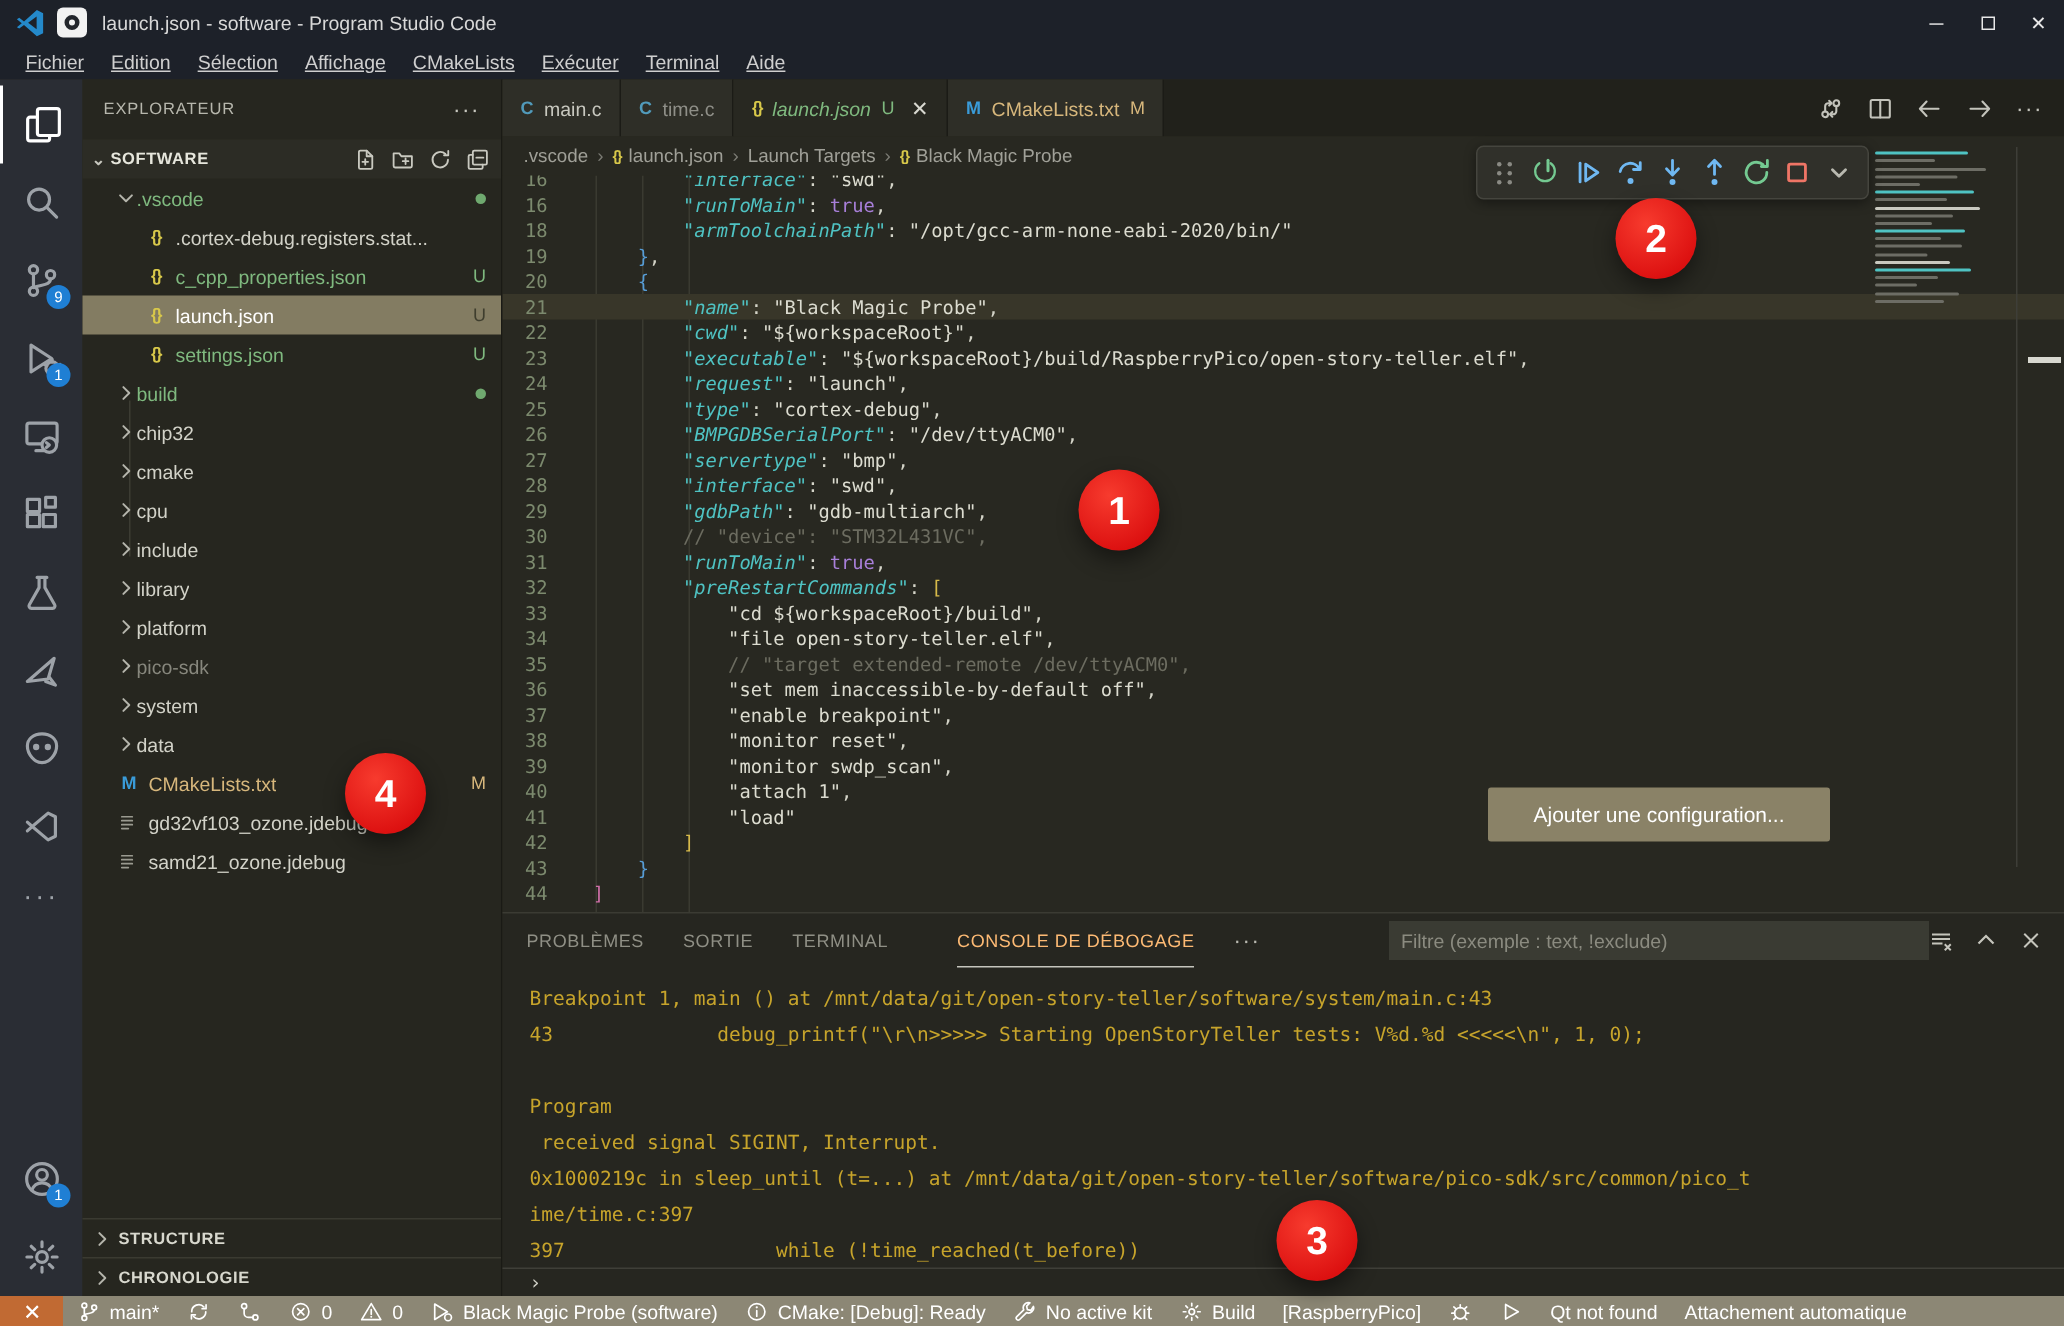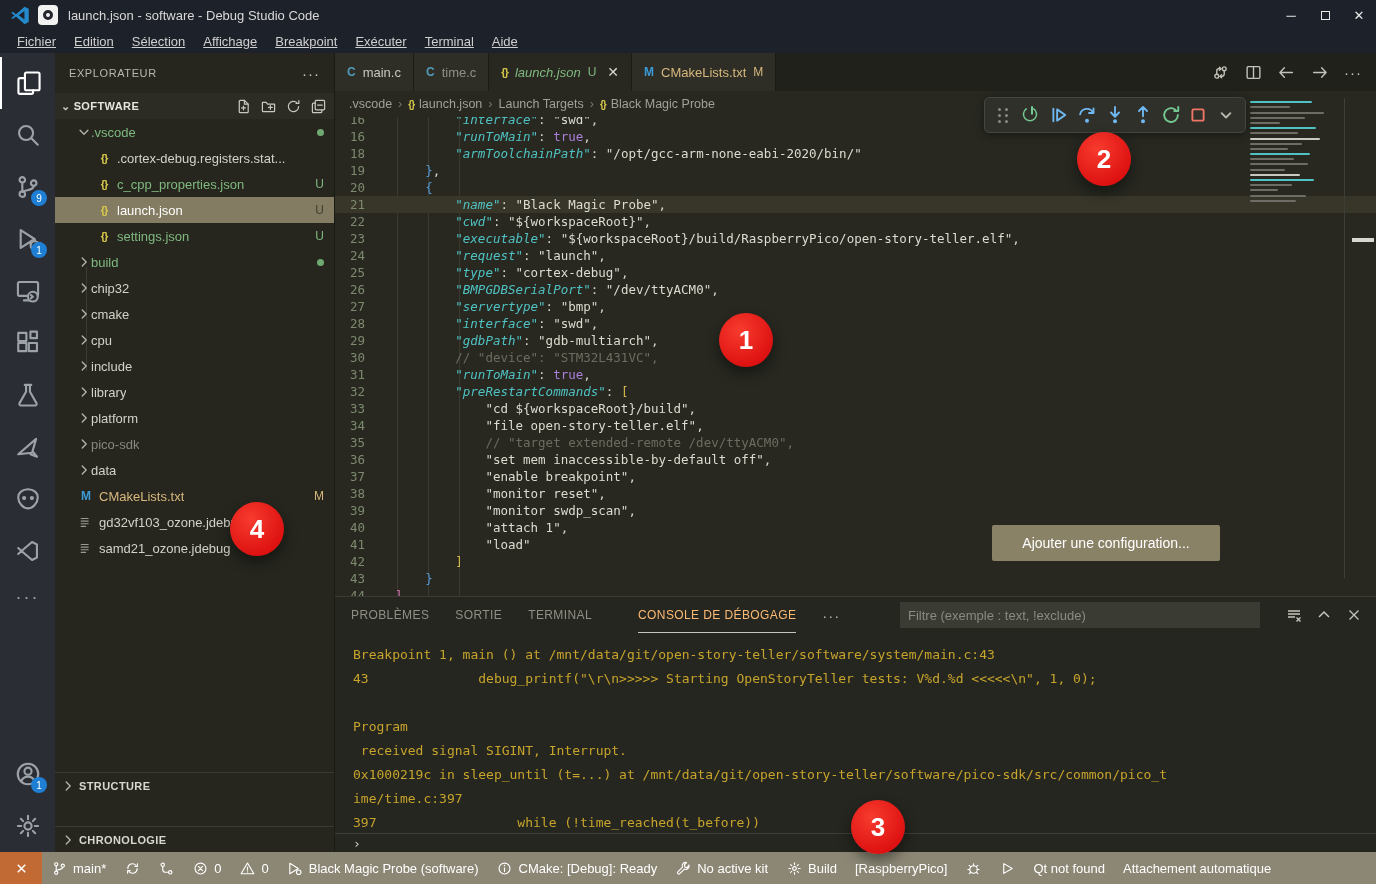--- a/index.html
+++ b/index.html
@@ -53,21 +53,21 @@
 .gdot{width:7px;height:7px;border-radius:50%;background:#6fa96f;}
 .c-added{color:#7fb97f;}
 .c-modified{color:#d7b77c;}
 .c-ignored{color:#87877d;}
 .guide{position:absolute;left:31px;top:148px;height:104px;width:1px;background:#3c3c33;}
 .braces{color:#d8c84a;font-weight:bold;font-size:11px;letter-spacing:-1px;}
 .cmico{color:#3a9bd8;font-weight:bold;font-size:12px;}
 .cico{color:#519aba;font-weight:bold;font-size:12px;}
 .listico{color:#9a9a90;}
 .sidebar-bottom{margin-top:auto;flex:none;}
-.bottom-sec{height:26px;border-top:1px solid #3a3a31;display:flex;align-items:center;padding-left:6px;color:#d8d8ce;font-weight:bold;font-size:11px;letter-spacing:.4px;margin-top:28px;}
+.bottom-sec{height:26px;border-top:1px solid #3a3a31;display:flex;align-items:center;padding-left:6px;color:#d8d8ce;font-weight:bold;font-size:11px;letter-spacing:.4px;}
 .bottom-sec .chev{margin-right:4px;color:#b5b5ac;}
 
 
 .editor-col{flex:1;display:flex;flex-direction:column;min-width:0;}
 .tabbar{height:38px;background:#21211b;display:flex;flex:none;align-items:stretch;}
 .tab{display:flex;align-items:center;padding:0 12px;gap:7px;background:#2e2e27;border-right:1px solid #1b1b16;font-size:13px;color:#c8c8bf;min-width:0;}
 .tab.active{background:#282821;}
 .tab .tlabel{white-space:nowrap;}
 .tab.italic .tlabel{font-style:italic;}
 .tab .close{color:#d8d8d0;font-size:14px;margin-left:4px;}
@@ -93,31 +93,31 @@
 .tk-bg{color:#d7ba4a;}
 .tk-bp{color:#d06fa8;}
 .iguide{position:absolute;top:0;bottom:0;width:1px;background:#3a3a31;}
 
 
 .panel{height:256px;flex:none;border-top:1px solid #3b3b33;background:#262620;display:flex;flex-direction:column;}
 .panel-tabs{height:36px;display:flex;align-items:center;padding-left:16px;gap:26px;flex:none;}
 .ptab{font-size:12px;letter-spacing:.4px;color:#8f8f85;height:100%;display:flex;align-items:center;}
 .ptab.active{color:#fdba74;border-bottom:1.5px solid #c5c5bd;margin-left:20px;}
 .ptab-dots{color:#b9b9b0;font-size:15px;letter-spacing:1px;}
-.panel-right{margin-left:auto;display:flex;align-items:center;gap:26px;padding-right:14px;}
+.panel-right{margin-left:auto;display:flex;align-items:center;gap:0;padding-right:14px;}
 .filter-input{width:360px;height:26px;background:#3a3b33;border:none;outline:none;color:#cfcfc6;font-size:13px;padding:0 8px;font-family:"Liberation Sans",sans-serif;}
 .filter-input::placeholder{color:#8b8b80;}
 .panel-icons{display:flex;gap:14px;color:#c5c5bc;}
 .panel-icons svg{width:16px;height:16px;}
 .console{flex:1;overflow:hidden;padding:10px 0 0 18px;font-family:"DejaVu Sans Mono",monospace;font-size:13px;color:#c7a42b;}
 .con-line{height:24px;line-height:24px;white-space:pre;}
 .console-prompt{height:19px;border-top:1px solid #3f3f38;display:flex;align-items:center;padding-left:18px;color:#cfcfc6;font-family:"DejaVu Sans Mono",monospace;flex:none;}
 
 
-.statusbar{height:32px;background:#8c8775;display:flex;align-items:center;flex:none;color:#ffffff;white-space:nowrap;overflow:hidden;}
+.statusbar{height:20px;background:#8c8775;display:flex;align-items:center;flex:none;color:#ffffff;white-space:nowrap;overflow:hidden;}
 .sb-remote{width:42px;height:100%;background:#c16a33;display:flex;align-items:center;justify-content:center;flex:none;}
 .sb-item{display:flex;align-items:center;gap:6px;padding:0 9px;font-size:13px;flex:none;}
 .sb-item svg{width:15px;height:15px;}
 
 
 .overlay{position:absolute;inset:0;pointer-events:none;}
 .overlay > *{pointer-events:auto;}
 .dbg-toolbar{position:absolute;left:984px;top:97px;width:262px;height:36px;background:#30302a;border:1px solid #45453e;border-radius:5px;display:flex;align-items:center;padding:0 6px;gap:2px;box-shadow:0 2px 8px rgba(0,0,0,.4);}
 .dbg-btn{width:28px;height:28px;display:flex;align-items:center;justify-content:center;}
 .dbg-btn svg{width:20px;height:20px;}
@@ -139,36 +139,36 @@
 
 <div class="window">
 
   <div class="titlebar">
     <svg class="vscode-logo" viewBox="0 0 24 24">
         <path fill="#2489ca" d="M17.5 2 7.2 11.1 3.4 8.2 1.5 9.3l3.9 3.2-3.9 3.2 1.9 1.1 3.8-2.9L17.5 23l5-2.5v-16zM17.3 7.1v10.3l-6.8-5.2z"></path>
       </svg>
     <span class="app-icon">
         <span class="ring"></span>
       </span>
-    <span class="title-text">launch.json - software - Debug Studio Code</span>
+    <span class="title-text">launch.json - software - Program Studio Code</span>
     <div class="win-controls">
       <div class="win-btn">─</div>
       <div class="win-btn">
           <span class="maxbox"></span>
         </div>
       <div class="win-btn">✕</div>
     </div>
   </div>
 
   <div class="menubar">
       <div class="menu-item">Fichier</div>
       <div class="menu-item">Edition</div>
       <div class="menu-item">Sélection</div>
       <div class="menu-item">Affichage</div>
-      <div class="menu-item">Breakpoint</div>
+      <div class="menu-item">CMakeLists</div>
       <div class="menu-item">Exécuter</div>
       <div class="menu-item">Terminal</div>
       <div class="menu-item">Aide</div>
     </div>
 
   <div class="main">
     <div class="activitybar">
         <div class="act-item active">
           <span class="icon" style="width:26px;height:26px">
             <svg viewBox="0 0 16 16" width="100%" height="100%" fill="none" stroke="currentColor" stroke-width="1.3" stroke-linecap="round" stroke-linejoin="round">
@@ -426,20 +426,29 @@
             <span class="lbl">platform</span>
             <span class="right"></span>
           </div>
           <div class="tree-row ind0">
             <span class="tw icon" style="width:14px;height:14px">
               <svg viewBox="0 0 16 16" width="100%" height="100%" fill="none" stroke="currentColor" stroke-width="1.5" stroke-linecap="round" stroke-linejoin="round">
                 <path d="M6 3.5L10.5 8 6 12.5"></path>
               </svg>
             </span>
             <span class="lbl c-ignored">pico-sdk</span>
+            <span class="right"></span>
+          </div>
+          <div class="tree-row ind0">
+            <span class="tw icon" style="width:14px;height:14px">
+              <svg viewBox="0 0 16 16" width="100%" height="100%" fill="none" stroke="currentColor" stroke-width="1.5" stroke-linecap="round" stroke-linejoin="round">
+                <path d="M6 3.5L10.5 8 6 12.5"></path>
+              </svg>
+            </span>
+            <span class="lbl">system</span>
             <span class="right"></span>
           </div>
           <div class="tree-row ind0">
             <span class="tw icon" style="width:14px;height:14px">
               <svg viewBox="0 0 16 16" width="100%" height="100%" fill="none" stroke="currentColor" stroke-width="1.5" stroke-linecap="round" stroke-linejoin="round">
                 <path d="M6 3.5L10.5 8 6 12.5"></path>
               </svg>
             </span>
             <span class="lbl">data</span>
             <span class="right"></span>

